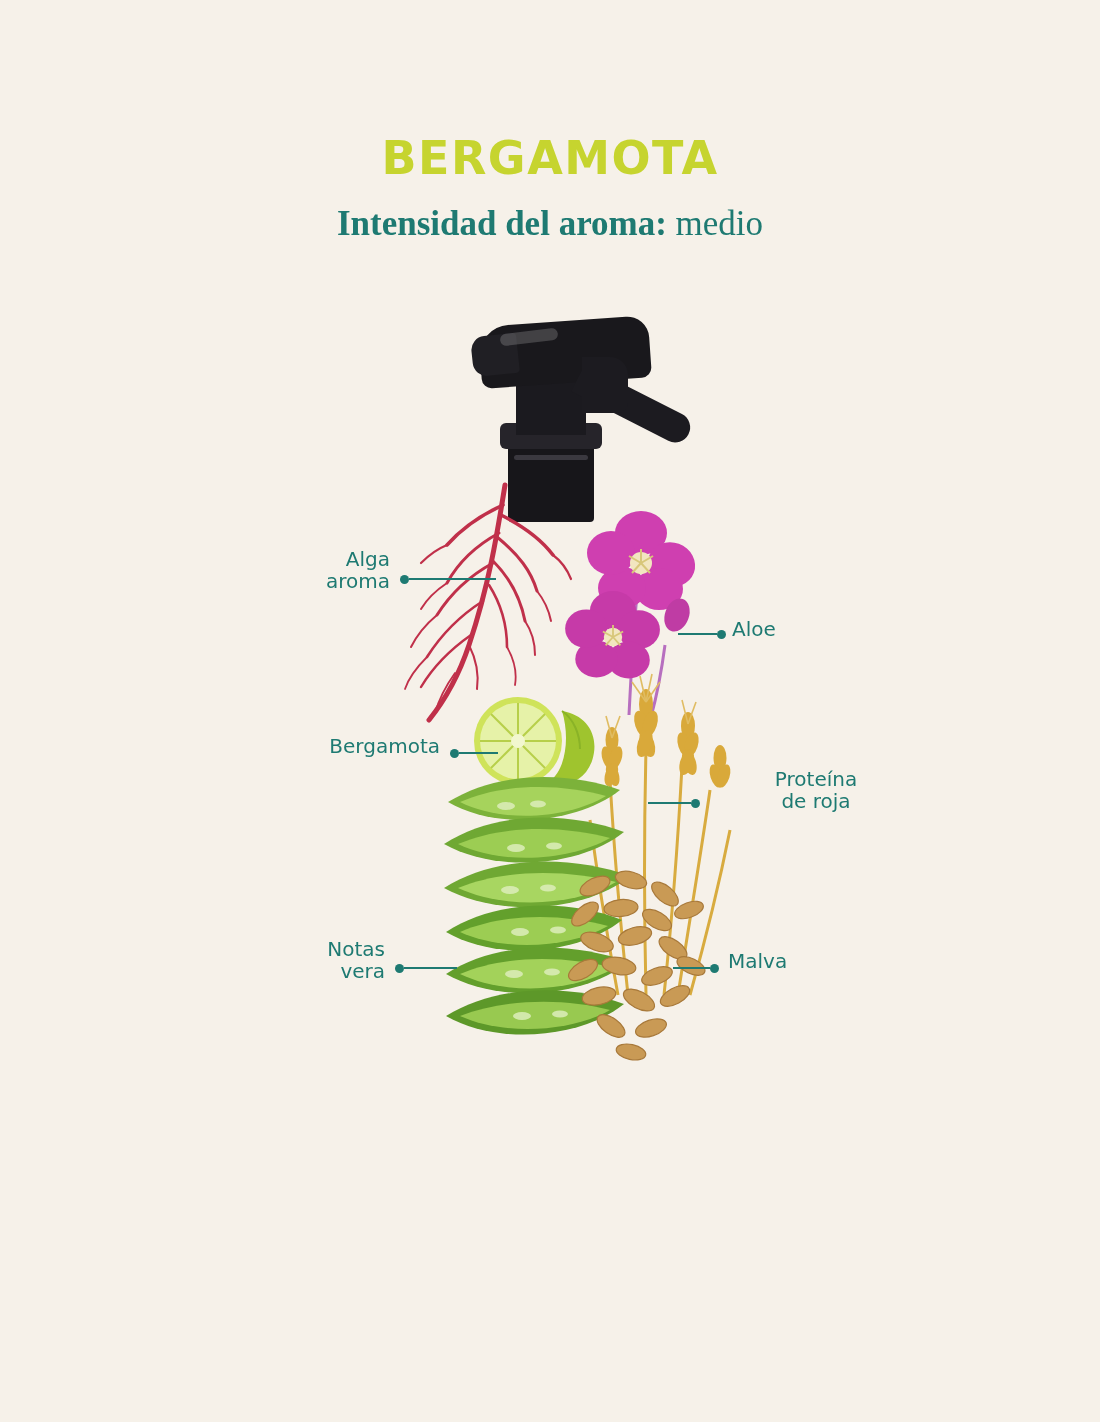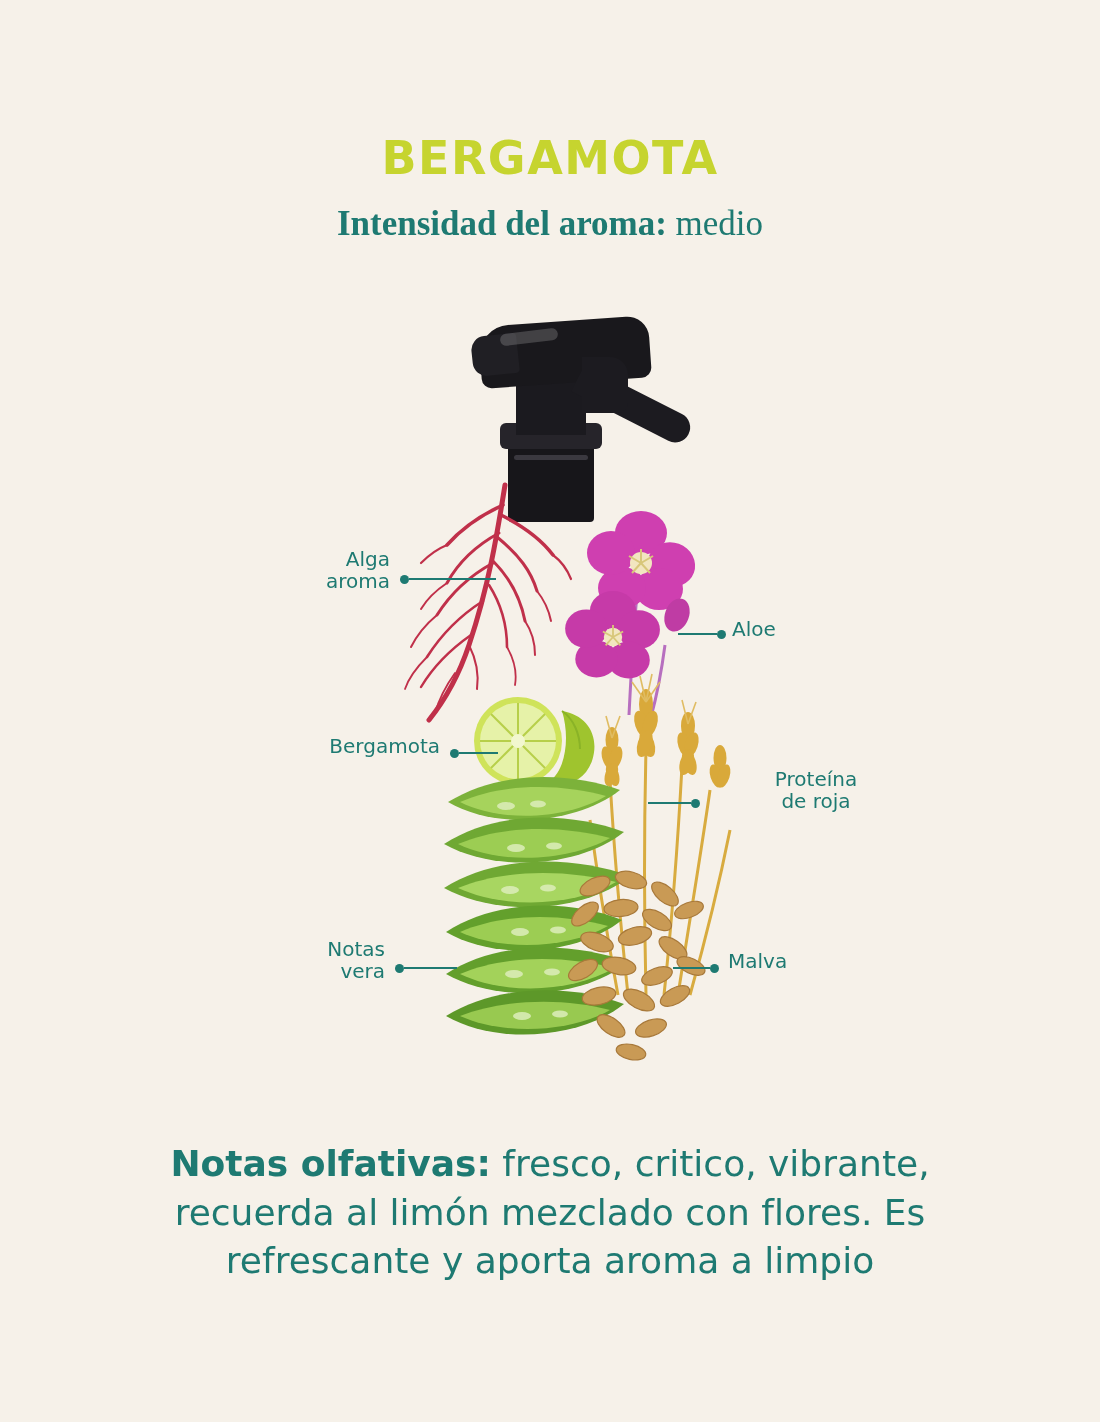--- a/index.html
+++ b/index.html
@@ -545,17 +545,14 @@
 
   <div class="label right-align" style="left:205px; top:938px; width:180px;">
     <div>Notas</div>
     <div>vera</div>
   </div>
 
   <div class="label left-align" style="left:728px; top:950px; width:180px;">
     <div>Malva</div>
   </div>
 
-  <div class="notes">
-    <span class="lbl">Notas olfativas:</span><span> fresco, critico, vibrante, recuerda al limón mezclado con flores. Es refrescante y aporta aroma a limpio</span>
-  </div>
 
 </div>
 
 </body></html>

